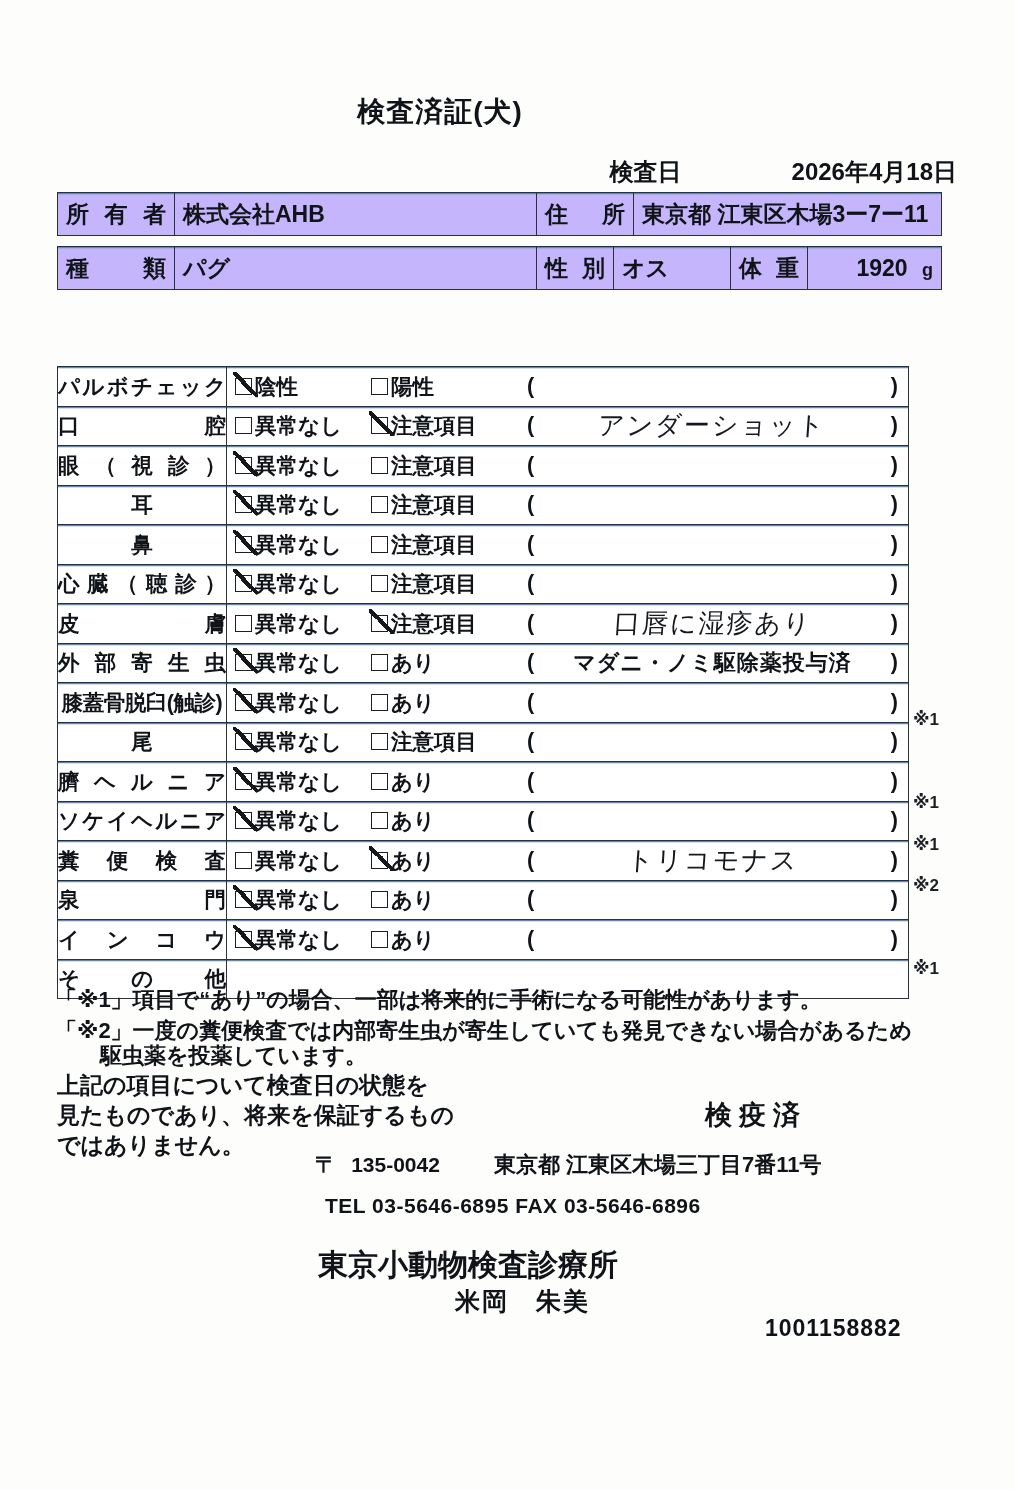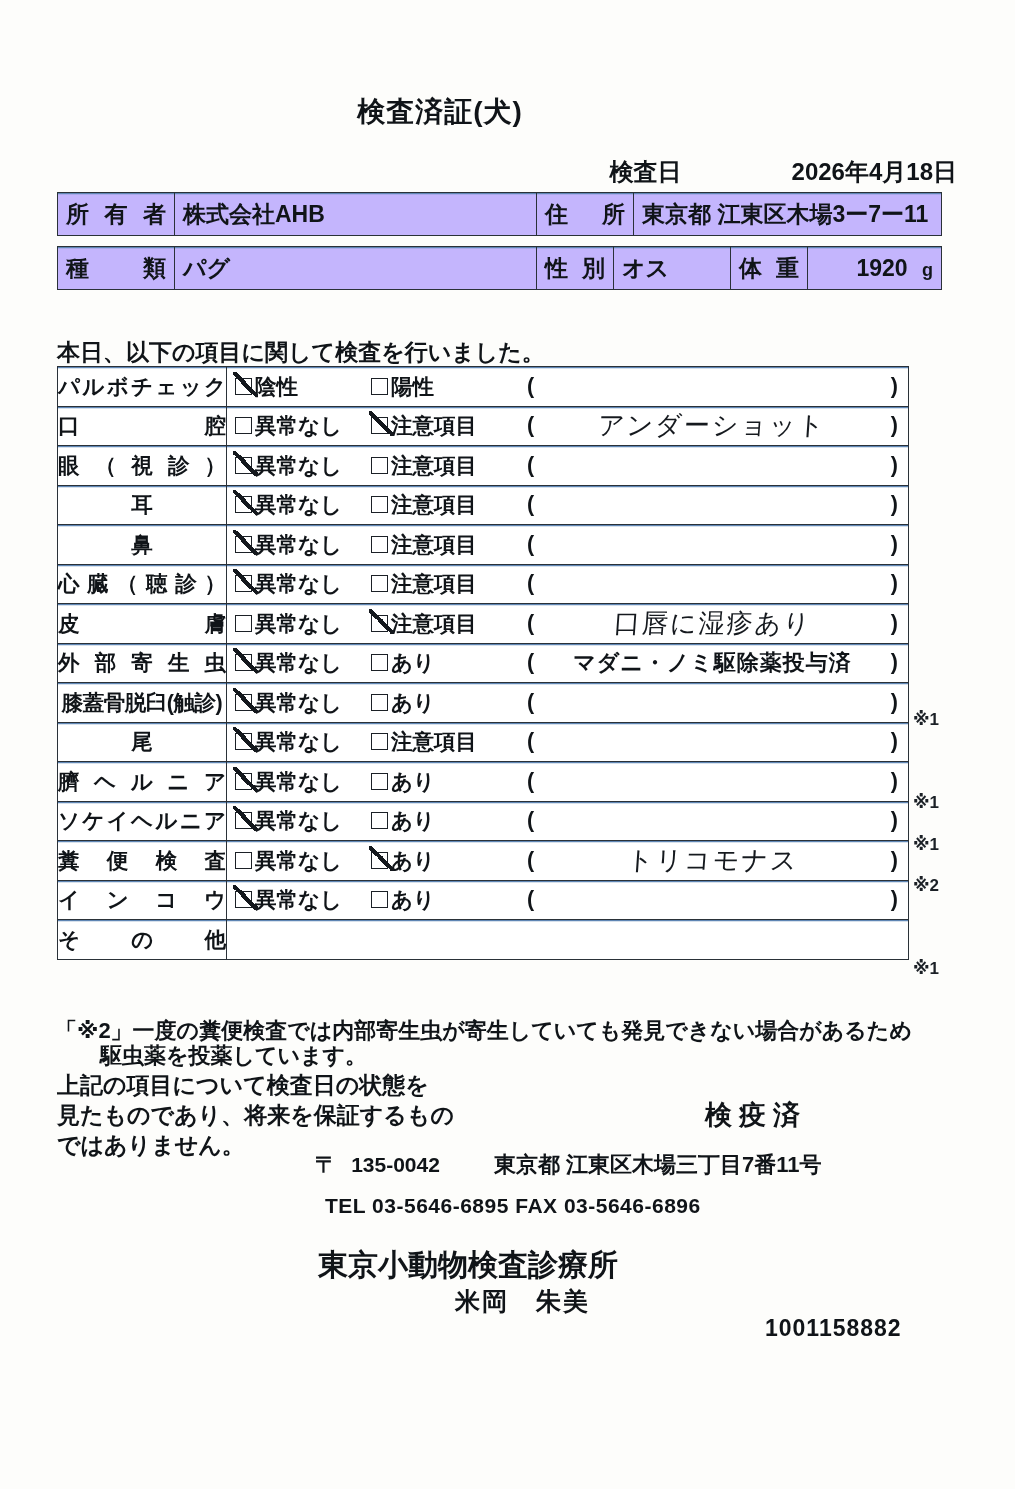--- a/index.html
+++ b/index.html
@@ -214,21 +214,20 @@
       <td class="valcell" style="width:100px">オス</td>
       <td class="lblcell j-just" style="width:60px">体重</td>
       <td class="valcell" style="text-align:right">
         <span>1920</span>
         <span style="font-size:18px;margin-left:8px">g</span>
       </td>
     </tr>
   </tbody>
     </table>
 
-  <div class="intro">本日、以下の項目に関して検査を行いました。</div>
 
   <table id="inspection-table">
     <tbody id="inspection-body">
         <tr>
           <td class="item-name">パルボチェック</td>
           <td class="item-opts">
             <div class="optrow">
               <div class="opt opt1">
                 <span class="box checked"></span>
                 <span>陰性</span>
@@ -448,20 +447,38 @@
               <div class="opt opt1">
                 <span class="box"></span>
                 <span>異常なし</span>
               </div>
               <div class="opt opt2">
                 <span class="box checked"></span>
                 <span>あり</span>
               </div>
               <span class="paren-l">(</span>
               <span class="note-area"><span class="hand">トリコモナス</span></span>
+              <span class="paren-r">)</span>
+            </div>
+          </td>
+        </tr>
+        <tr>
+          <td class="item-name">泉　　　　　門</td>
+          <td class="item-opts">
+            <div class="optrow">
+              <div class="opt opt1">
+                <span class="box checked"></span>
+                <span>異常なし</span>
+              </div>
+              <div class="opt opt2">
+                <span class="box"></span>
+                <span>あり</span>
+              </div>
+              <span class="paren-l">(</span>
+              <span class="note-area"><span class="hand"></span></span>
               <span class="paren-r">)</span>
             </div>
           </td>
         </tr>
         <tr>
           <td class="item-name">インコウ</td>
           <td class="item-opts">
             <div class="optrow">
               <div class="opt opt1">
                 <span class="box checked"></span>
@@ -485,20 +502,21 @@
   </table>
 
   <div id="star-layer">
       <div class="star" style="top: 709px;">※1</div>
       <div class="star" style="top: 792px;">※1</div>
       <div class="star" style="top: 833.5px;">※1</div>
       <div class="star" style="top: 875px;">※2</div>
       <div class="star" style="top: 958px;">※1</div>
     </div>
 
+  <div class="fn" id="fn1">「※1」項目で“あり”の場合、一部は将来的に手術になる可能性があります。</div>
   <div class="fn" id="fn2">「※2」一度の糞便検査では内部寄生虫が寄生していても発見できない場合があるため</div>
   <div class="fn" id="fn2b">駆虫薬を投薬しています。</div>
 
   <div class="statement">
     <div>上記の項目について検査日の状態を</div>
     <div>見たものであり、将来を保証するもの</div>
     <div>ではありません。</div>
   </div>
 
   <div class="quarantine">検疫済</div>

